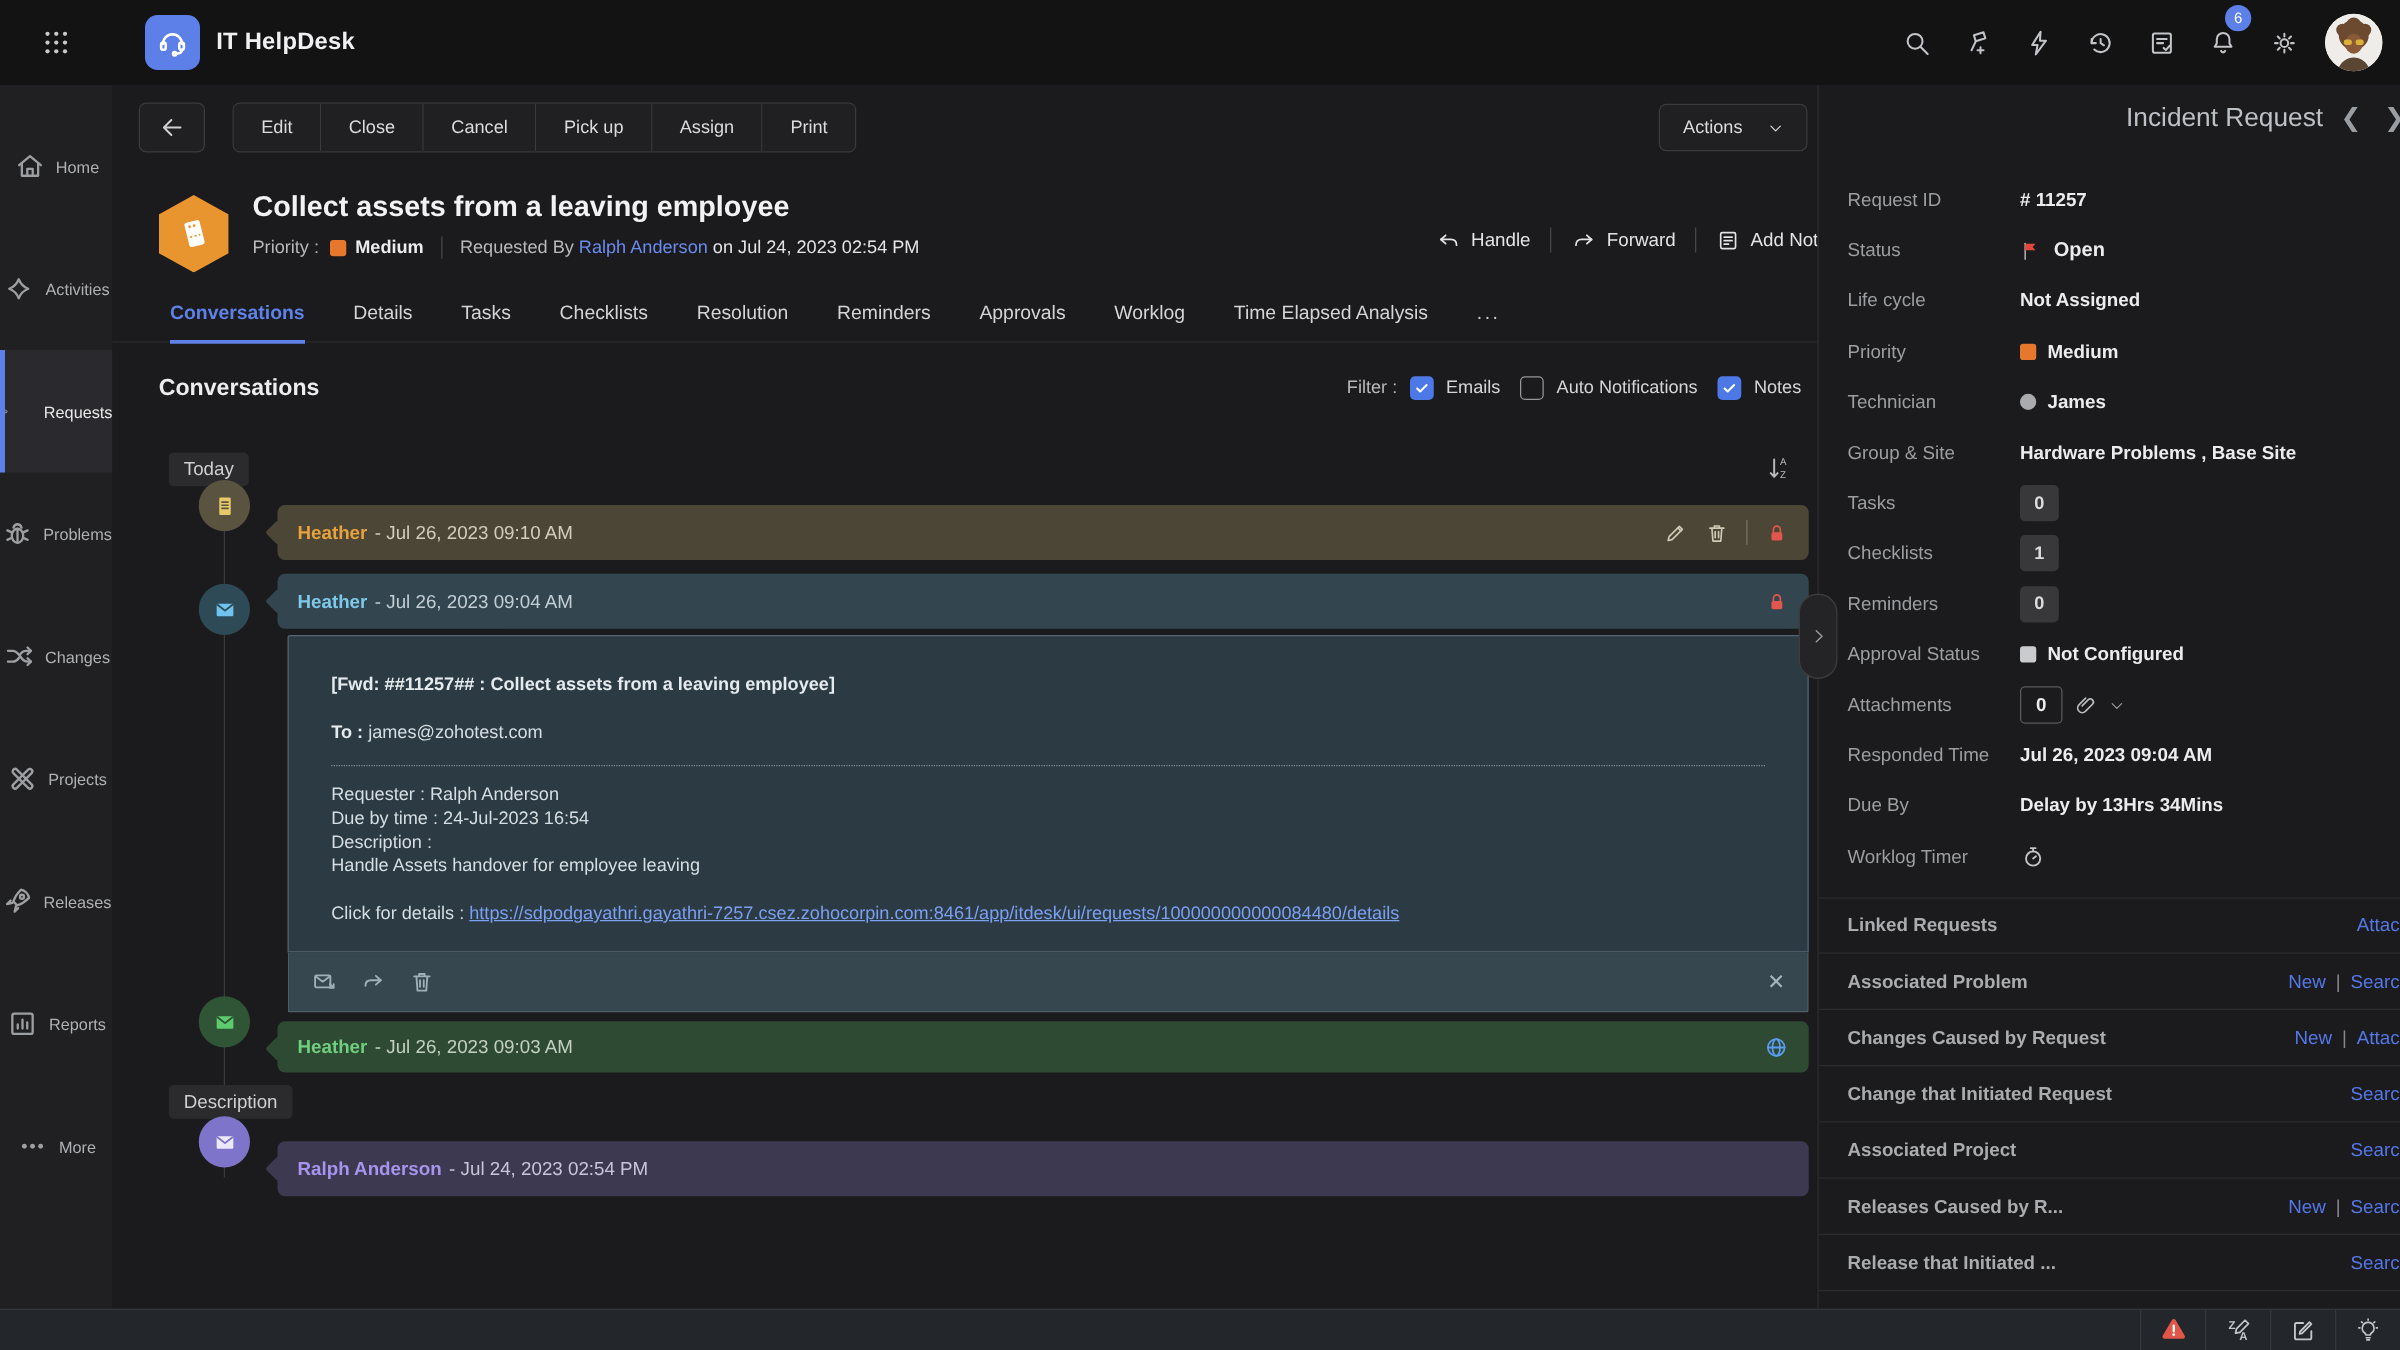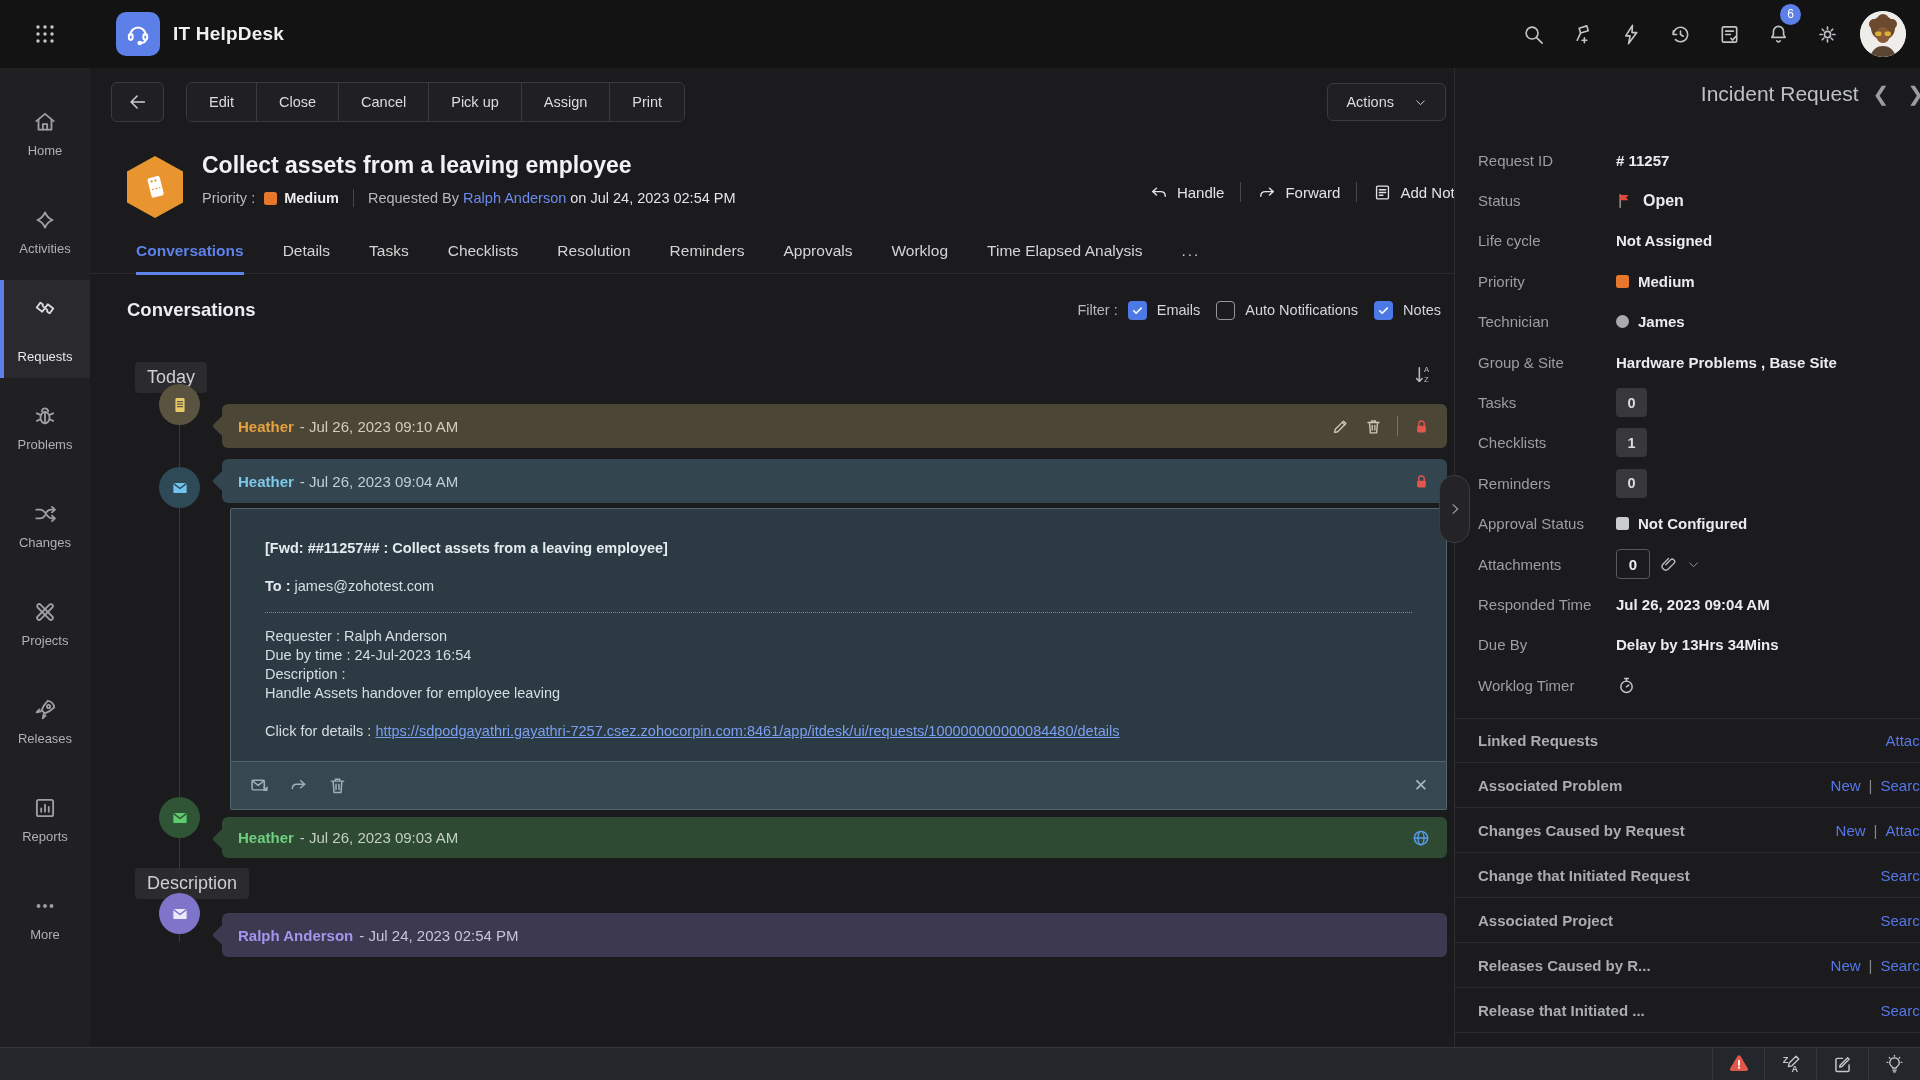--- a/index.html
+++ b/index.html
@@ -21,21 +21,21 @@
   .tico { width:49px; height:49px; display:flex; align-items:center; justify-content:center;
     color:#c2c4c8; cursor:pointer; position:relative; }
   .badge { position:absolute; top:-6px; right:2px; min-width:21px; height:21px; border-radius:50%;
     background:#5c7fe8; color:#fff; font-size:12px; display:flex; align-items:center; justify-content:center; }
   .avatar { width:46px; height:46px; border-radius:50%; overflow:hidden; margin:0 14px 0 8px;
     background:#e9e7e4; cursor:pointer; }
 
   
   .sidebar { position:absolute; left:0; top:68px; width:90px; height:979px; background:#202023; }
   .snav { display:flex; flex-direction:column; padding-top:16px; }
-  .sitem { height:98px; display:flex; flex-direction:column; align-items:center; justify-content:center;
+  .sitem { height:98px; display:flex; flex-direction:row; align-items:center; justify-content:center;
     gap:8px; color:#9d9fa3; font-size:13px; cursor:pointer; position:relative; }
   .sitem .lbl { color:#aeb0b4; }
   .sitem.active { background:#2a2a2e;gap:28px; }
   .sitem.active::before { content:""; position:absolute; left:0; top:0; bottom:0; width:4px; background:#5c7fe8; }
   .sitem.active .lbl { color:#e8e8ea; }
   .sitem.active { color:#d9dadd; }
 
   
   .main { position:absolute; left:90px; top:68px; width:1364px; height:979px; background:#1b1b1d; }
 
@@ -76,21 +76,21 @@
   .section-title { margin-left:37px; font-size:18.5px; font-weight:700; color:#ededef; }
   .filters { margin-left:auto; margin-right:-9px; display:flex; align-items:center; gap:10px;
     font-size:14.5px; color:#b9b9bc; padding-right:16px; }
   .cb { width:19px; height:19px; border-radius:4px; display:flex; align-items:center; justify-content:center;
     cursor:pointer; }
   .cb.on { background:#4d79e6; color:#fff; }
   .cb.off { background:transparent; border:1.5px solid #97979b; }
   .flabel { color:#d6d6d8; margin-right:6px; }
 
   .timeline { position:absolute; left:89px; top:318px; width:1px; height:556px; background:#3a3a3d; }
-  .chip { position:absolute; left:45px; background:#2b2b2e; color:#cfcfd2; font-size:18px;
+  .chip { position:absolute; left:45px; background:#2b2b2e; color:#cfcfd2; font-size:15px;
     padding:5px 12px; border-radius:4px; z-index:3; }
   .sort-ic { position:absolute; right:20px; top:296px; color:#b9b9bc; cursor:pointer; }
 
   .c-avatar { position:absolute; left:69px; width:41px; height:41px; border-radius:50%;
     display:flex; align-items:center; justify-content:center; z-index:3; }
   .c-bar { position:absolute; left:132px; width:1225px; height:44px; border-radius:6px;
     display:flex; align-items:center; padding:0 16px; font-size:15px; }
   .c-bar::before { content:""; position:absolute; left:-7px; top:15px; width:14px; height:14px;
     transform:rotate(45deg); background:inherit; border-radius:2px; }
   .c-author { font-weight:700; margin-right:6px; cursor:pointer; }

